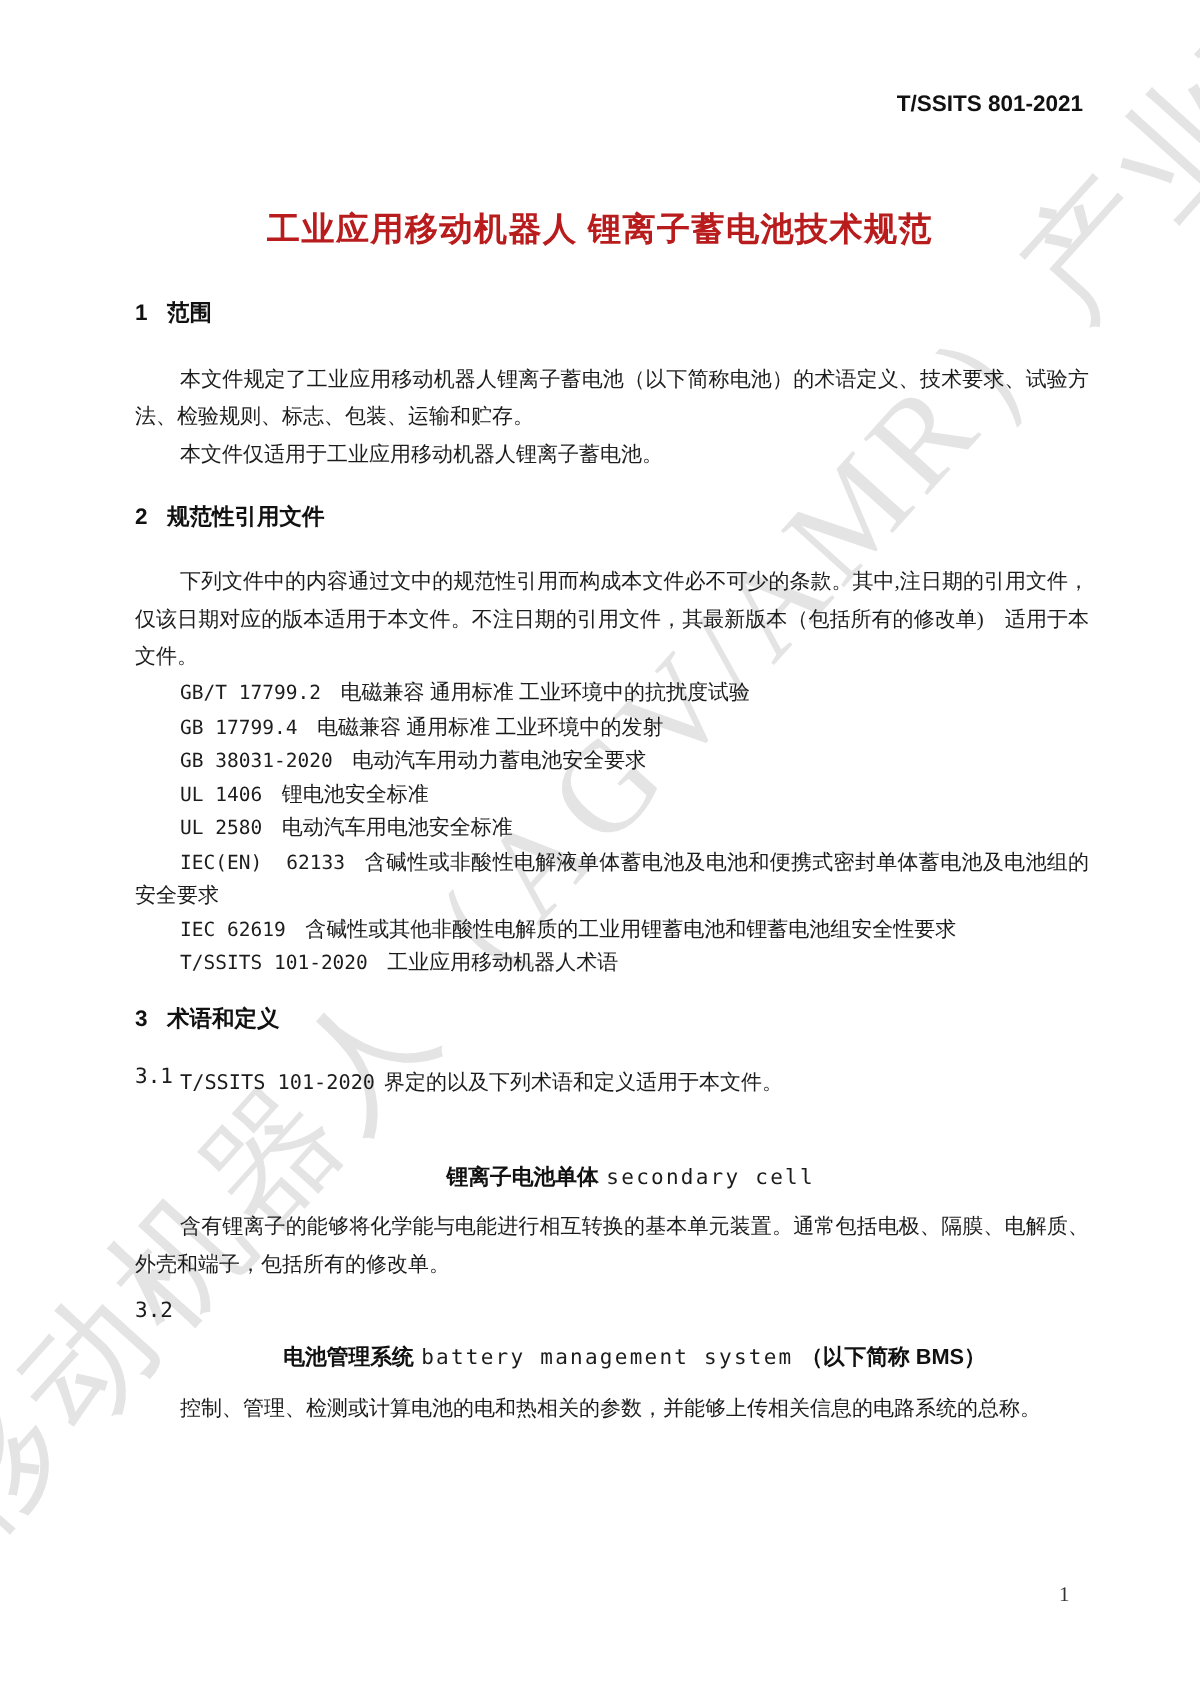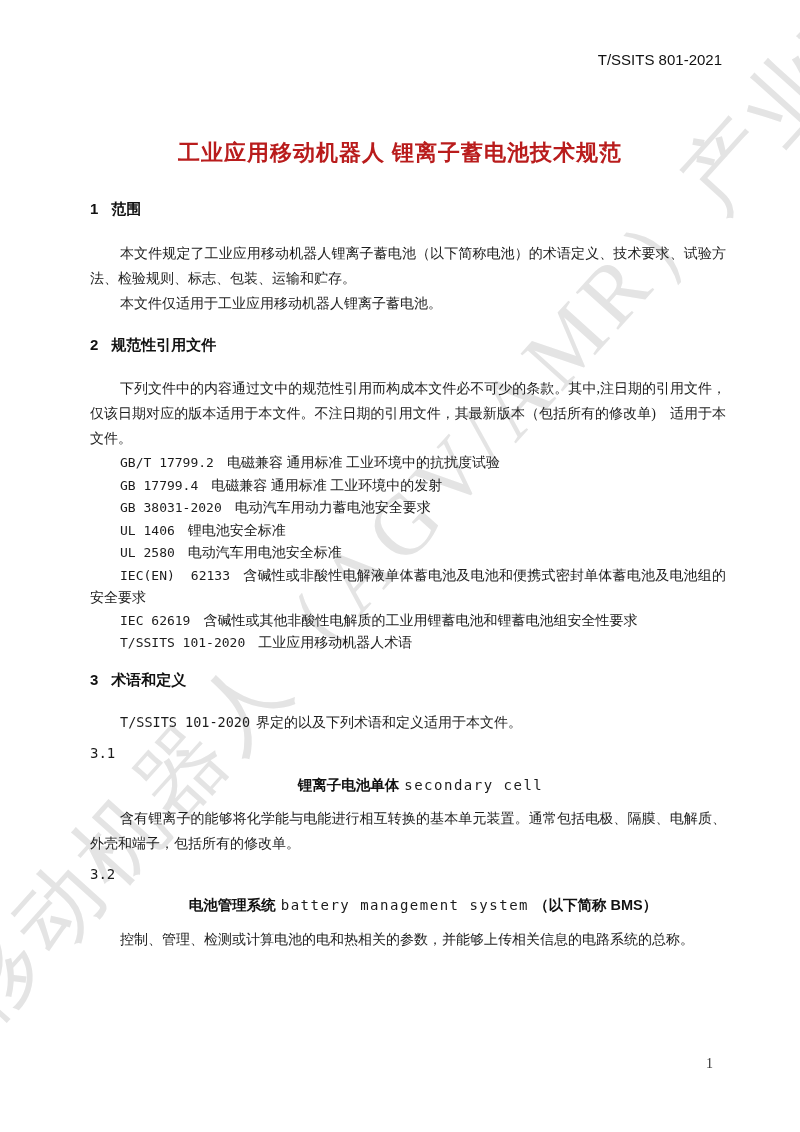--- a/index.html
+++ b/index.html
@@ -18,23 +18,23 @@
     white-space:nowrap;
     font-family:"Liberation Serif","DejaVu Serif",serif;
     font-size:86px;
     letter-spacing:6px;
     color:#e4e4e4;
     z-index:0;
     user-select:none;
   }
   .layer { position:absolute; inset:0; z-index:1; }
   .doc-code {
-    position:absolute; top:50px; right:78px;
+    position:absolute; top:60px; right:78px;
     font-family:"Liberation Sans","DejaVu Sans",sans-serif;
-    font-weight:400; font-size:15px; color:#111;
+    font-weight:700; font-size:15px; color:#111;
     line-height:20px;
   }
   .doc-title {
     position:absolute; top:138px; left:0; right:0;
     text-align:center;
     font-family:"Liberation Sans","DejaVu Sans",sans-serif;
     font-weight:700; font-size:22px; letter-spacing:1px;
     line-height:30px; color:#b91c1c;
   }
   .blk { position:absolute; left:90px; width:636px; }
@@ -113,21 +113,21 @@
       <div class="ref-item"><span class="ref-code">IEC 62619</span><span class="ref-title">含碱性或其他非酸性电解质的工业用锂蓄电池和锂蓄电池组安全性要求</span></div>
 
       <div class="ref-item"><span class="ref-code">T/SSITS 101-2020</span><span class="ref-title">工业应用移动机器人术语</span></div>
     </div>
 
   <div class="blk sec-heading" style="top:669px;">
     <span class="sec-no">3</span><span class="sec-label">术语和定义</span>
   </div>
   <div class="blk para" style="top:710px;"><span class="mono" style="margin-right:6px;">T/SSITS 101-2020</span><span>界定的以及下列术语和定义适用于本文件。</span></div>
 
-  <div class="blk term-no" style="top:743px;">3.1</div>
+  <div class="blk term-no" style="top:708px;">3.1</div>
   <div class="blk term-heading" style="top:774px;">
     <span class="term-zh">锂离子电池单体</span><span class="term-en">secondary cell</span><span class="term-suffix"></span>
   </div>
   <div class="blk para" style="top:806px;">含有锂离子的能够将化学能与电能进行相互转换的基本单元装置。通常包括电极、隔膜、电解质、外壳和端子，包括所有的修改单。</div>
 
   <div class="blk term-no" style="top:864px;">3.2</div>
   <div class="blk term-heading" style="top:894px;">
     <span class="term-zh">电池管理系统</span><span class="term-en">battery management system</span><span class="term-suffix">（以下简称 BMS）</span>
   </div>
   <div class="blk para" style="top:927px;">控制、管理、检测或计算电池的电和热相关的参数，并能够上传相关信息的电路系统的总称。</div>

